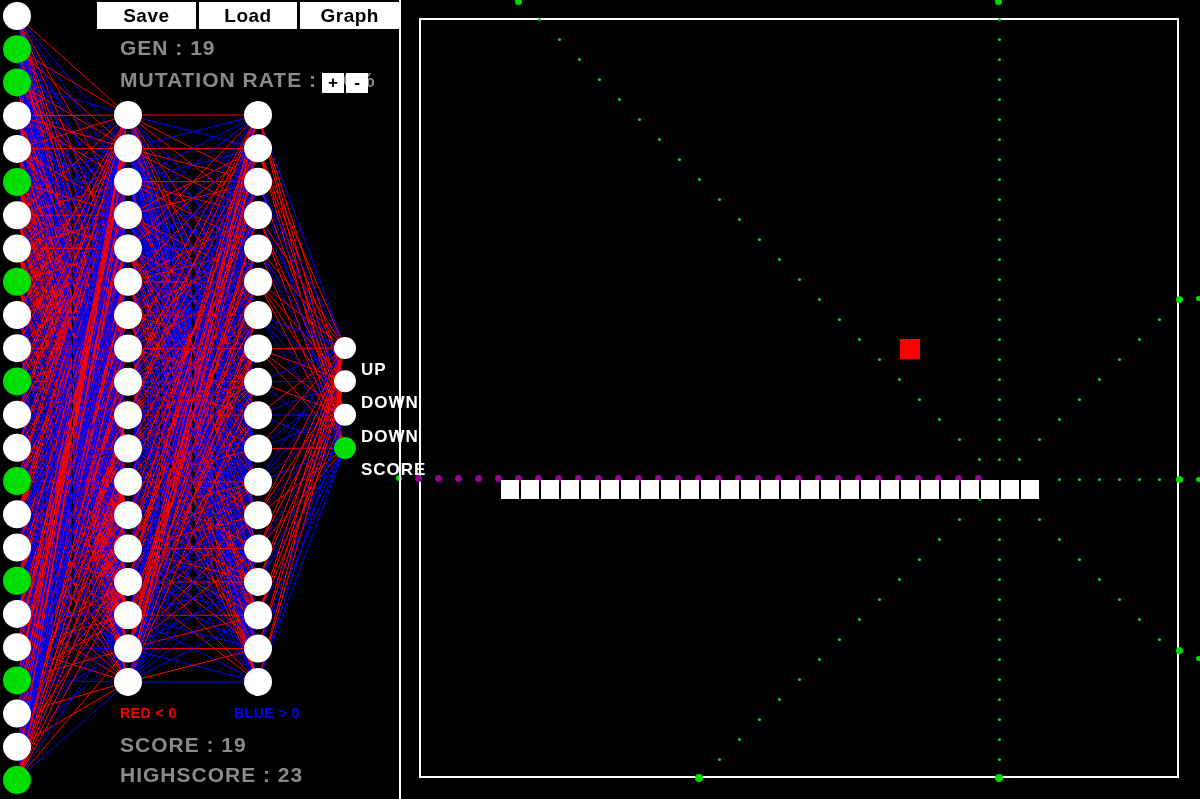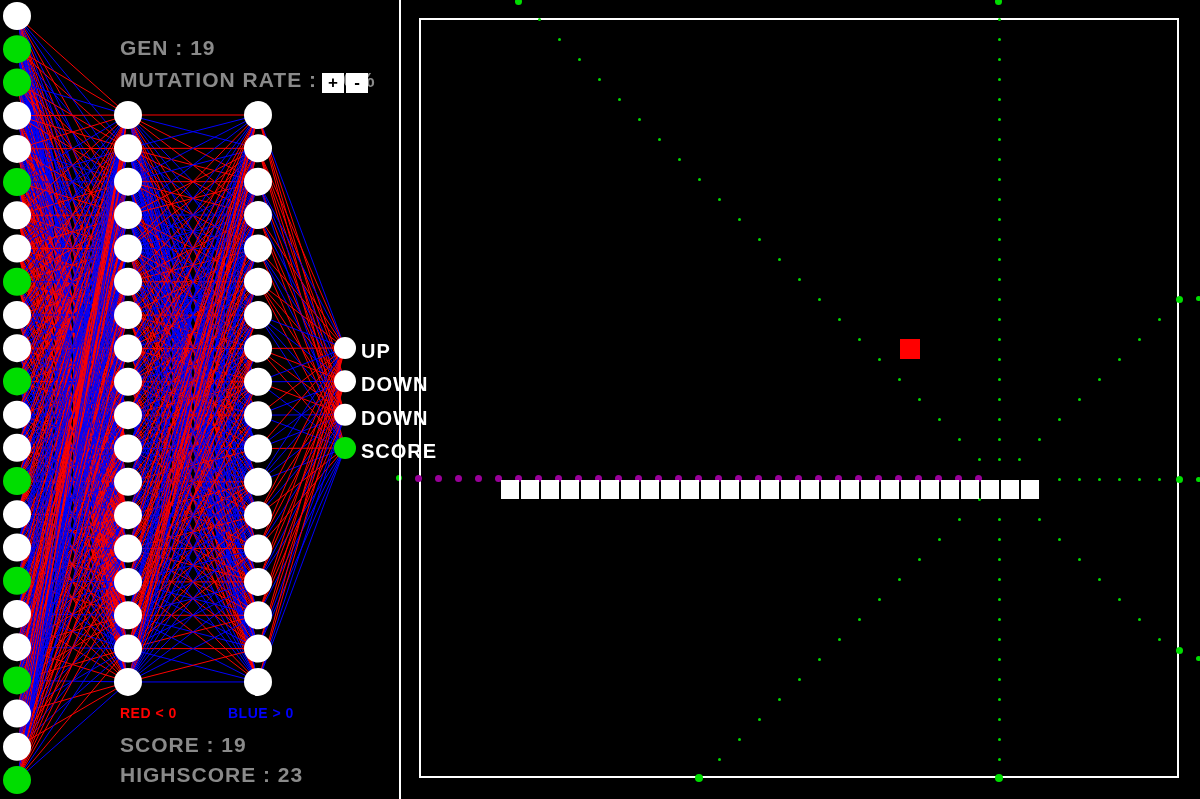--- a/index.html
+++ b/index.html
@@ -15,24 +15,24 @@
   #mutation-text{left:120px;top:68px;}
   #score-text{left:120px;top:733px;}
   #highscore-text{left:120px;top:763px;}
   .mini-btn{position:absolute;width:22px;height:20px;background:#fff;color:#000;font-weight:bold;
         font-size:17px;line-height:19px;text-align:center;cursor:pointer;z-index:5;}
   #mutation-plus{left:322px;top:73px;}
   #mutation-minus{left:346px;top:73px;}
   
   .legend{position:absolute;top:705px;font-weight:bold;font-size:14px;letter-spacing:0.5px;z-index:5;white-space:nowrap;}
   #legend-red{left:120px;color:#ff0000;}
-  #legend-blue{left:192px;color:#0000ff;padding-left:36px;}
+  #legend-blue{left:198px;color:#0000ff;padding-left:36px;}
   
   #nn-svg{position:absolute;left:0;top:0;width:400px;height:799px;z-index:1;}
-  .out-label{position:absolute;color:#fff;font-weight:bold;font-size:20px;letter-spacing:1px;z-index:5;}
+  .out-label{position:absolute;color:#fff;font-weight:bold;font-size:17px;letter-spacing:1px;z-index:5;margin-top:20px;}
   
   #separator{position:absolute;left:399px;top:0;width:2px;height:799px;background:#fff;z-index:2;}
   
   #game{position:absolute;left:0;top:0;width:1200px;height:799px;z-index:0;}
   #game-border{position:absolute;border:2px solid #fff;box-sizing:border-box;z-index:0;}
   .dot{position:absolute;border-radius:50%;z-index:1;}
   .snake-cell{position:absolute;width:18.5px;height:19px;z-index:2;}
   #food{position:absolute;z-index:2;}
 </style>
 </head>
@@ -1096,20 +1096,25 @@
       <circle cx="258" cy="648.6" r="14" fill="#ffffff"></circle>
       <circle cx="258" cy="681.95" r="14" fill="#ffffff"></circle>
       <circle cx="345" cy="348" r="11" fill="#ffffff"></circle>
       <circle cx="345" cy="381.33" r="11" fill="#ffffff"></circle>
       <circle cx="345" cy="414.65999999999997" r="11" fill="#ffffff"></circle>
       <circle cx="345" cy="447.99" r="11" fill="#00dd00"></circle>
     </svg>
 
   <div id="separator"></div>
 
+  <div id="toolbar">
+    <div class="toolbar-btn">Save</div>
+    <div class="toolbar-btn">Load</div>
+    <div class="toolbar-btn">Graph</div>
+  </div>
 
   <div class="stat" id="gen-text">GEN : 19</div>
   <div class="stat" id="mutation-text">MUTATION RATE : 5.0%</div>
   <div class="mini-btn" id="mutation-plus">+</div>
   <div class="mini-btn" id="mutation-minus">-</div>
 
   <div class="legend" id="legend-red">RED &lt; 0</div>
   <div class="legend" id="legend-blue">BLUE &gt; 0</div>
 
   <div class="stat" id="score-text">SCORE : 19</div>

